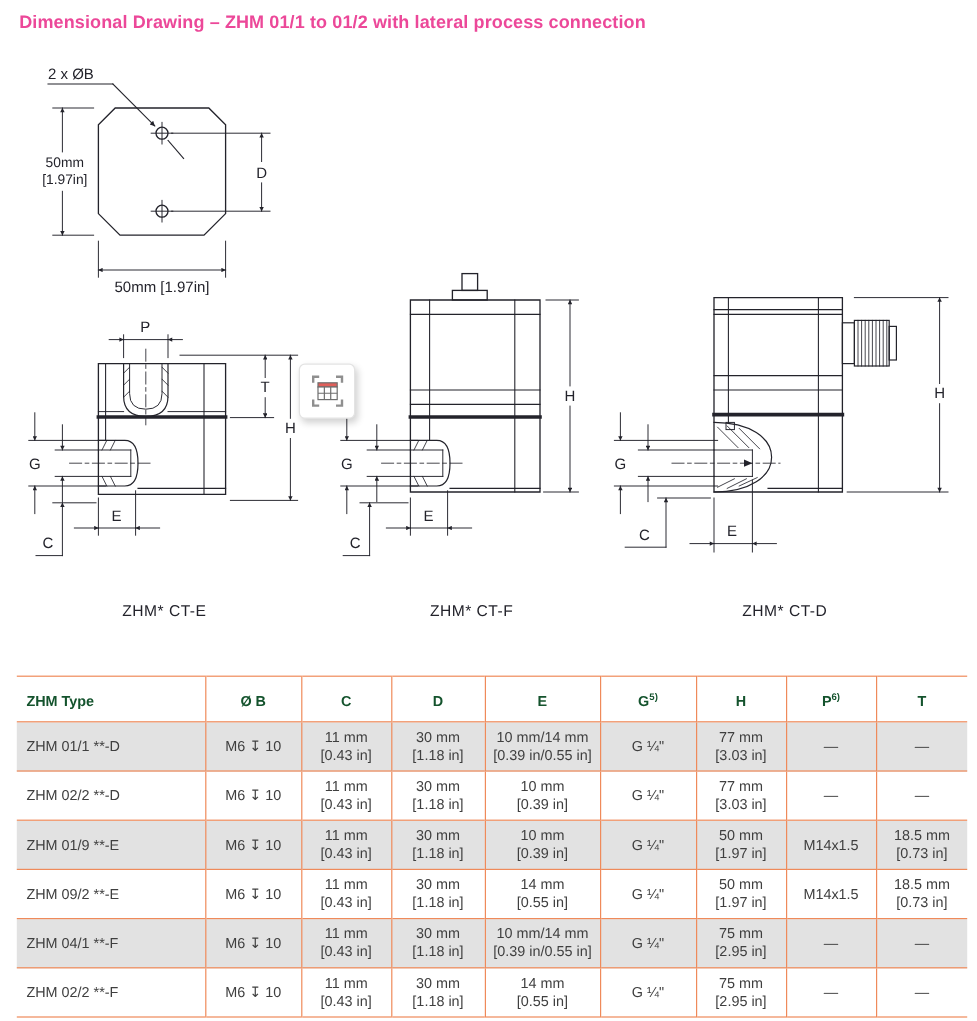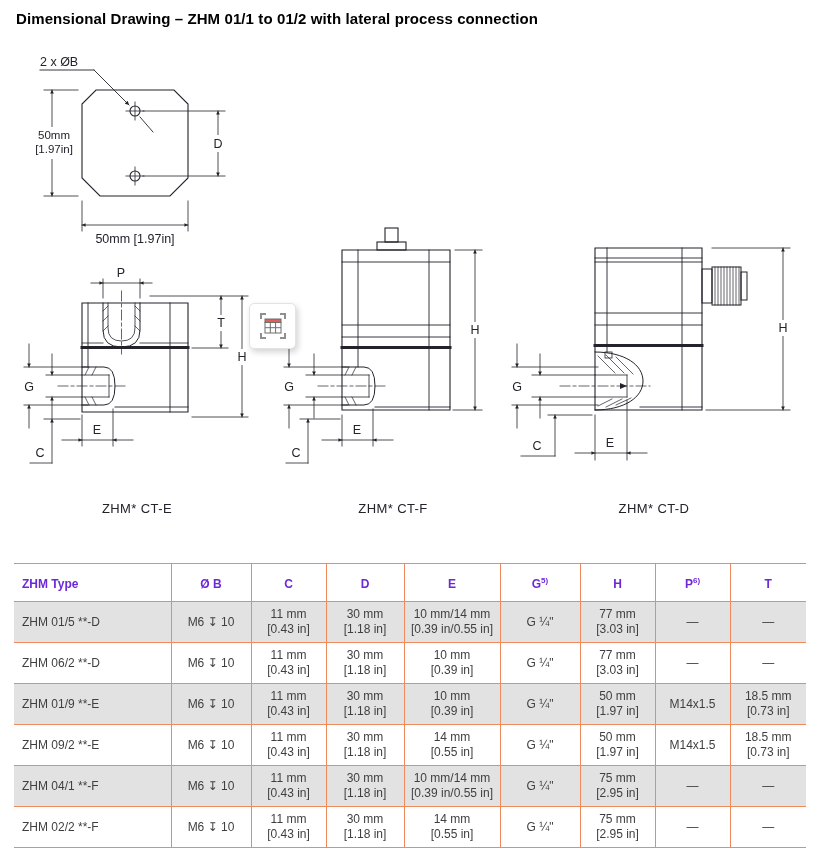--- a/index.html
+++ b/index.html
@@ -1,32 +1,32 @@
 <!DOCTYPE html>
 <html><head>
 <meta charset="utf-8">
 <style>
   html,body{margin:0;padding:0;background:#ffffff;}
   body{width:814px;height:851px;position:relative;font-family:"Liberation Sans",sans-serif;overflow:hidden;}
   .page{position:absolute;inset:0;background:#fff;}
-  .title{position:absolute;left:16px;top:10px;font-size:15px;font-weight:bold;color:#000000;letter-spacing:.1px;}
+  .title{position:absolute;left:16px;top:10px;font-size:15px;font-weight:bold;color:#ec4899;letter-spacing:.1px;}
   svg text{font-family:"Liberation Sans",sans-serif;fill:#23232b;}
   .dimtxt{font-size:12.5px;}
   .smalltxt{font-size:11.5px;}
   .captxt{font-size:13px;letter-spacing:.4px;}
   
   .capture-btn{position:absolute;left:249px;top:303px;width:45px;height:44px;background:#fff;border:1px solid #e3e3e3;border-radius:5px;box-shadow:2px 3px 6px rgba(0,0,0,.18);display:flex;align-items:center;justify-content:center;cursor:pointer;}
   
   .spec-table{position:absolute;left:14px;top:563px;width:792px;border-collapse:collapse;table-layout:fixed;border-bottom:1px solid #ef8a5a;}
   .spec-table tr{border-top:1px solid #ef8a5a;}
   .spec-table th,.spec-table td{border-left:1px solid #ef8a5a;font-size:12px;color:#3f3f3f;text-align:center;vertical-align:middle;padding:2px 3px;line-height:15px;}
   .spec-table th:first-child,.spec-table td:first-child{border-left:none;text-align:left;padding-left:8px;}
   .spec-table thead tr{height:38px;}
   .spec-table tbody tr{height:41px;}
-  .spec-table th{font-weight:bold;color:#6d28d9;}
+  .spec-table th{font-weight:bold;color:#14532d;}
   .spec-table th sup{font-size:8px;}
   .spec-table tbody tr.shade{background:#e2e2e2;}
 </style>
 </head>
 <body>
 
 <div class="page">
 
   <div class="title">Dimensional Drawing – ZHM 01/1 to 01/2 with lateral process connection</div>
 
@@ -362,21 +362,21 @@
         <th><span>D</span><sup></sup></th>
         <th><span>E</span><sup></sup></th>
         <th><span>G</span><sup>5)</sup></th>
         <th><span>H</span><sup></sup></th>
         <th><span>P</span><sup>6)</sup></th>
         <th><span>T</span><sup></sup></th>
       </tr>
     </thead>
     <tbody>
         <tr class="shade">
-          <td>ZHM 01/5 **-D</td>
+          <td>ZHM 01/1 **-D</td>
           <td>M6 ↧ 10</td>
           <td>
             <div>11 mm</div>
             <div>[0.43 in]</div>
           </td>
           <td>
             <div>30 mm</div>
             <div>[1.18 in]</div>
           </td>
           <td>
@@ -385,21 +385,21 @@
           </td>
           <td>G ¼"</td>
           <td>
             <div>77 mm</div>
             <div>[3.03 in]</div>
           </td>
           <td>—</td>
           <td>—</td>
         </tr>
         <tr>
-          <td>ZHM 06/2 **-D</td>
+          <td>ZHM 02/2 **-D</td>
           <td>M6 ↧ 10</td>
           <td>
             <div>11 mm</div>
             <div>[0.43 in]</div>
           </td>
           <td>
             <div>30 mm</div>
             <div>[1.18 in]</div>
           </td>
           <td>

